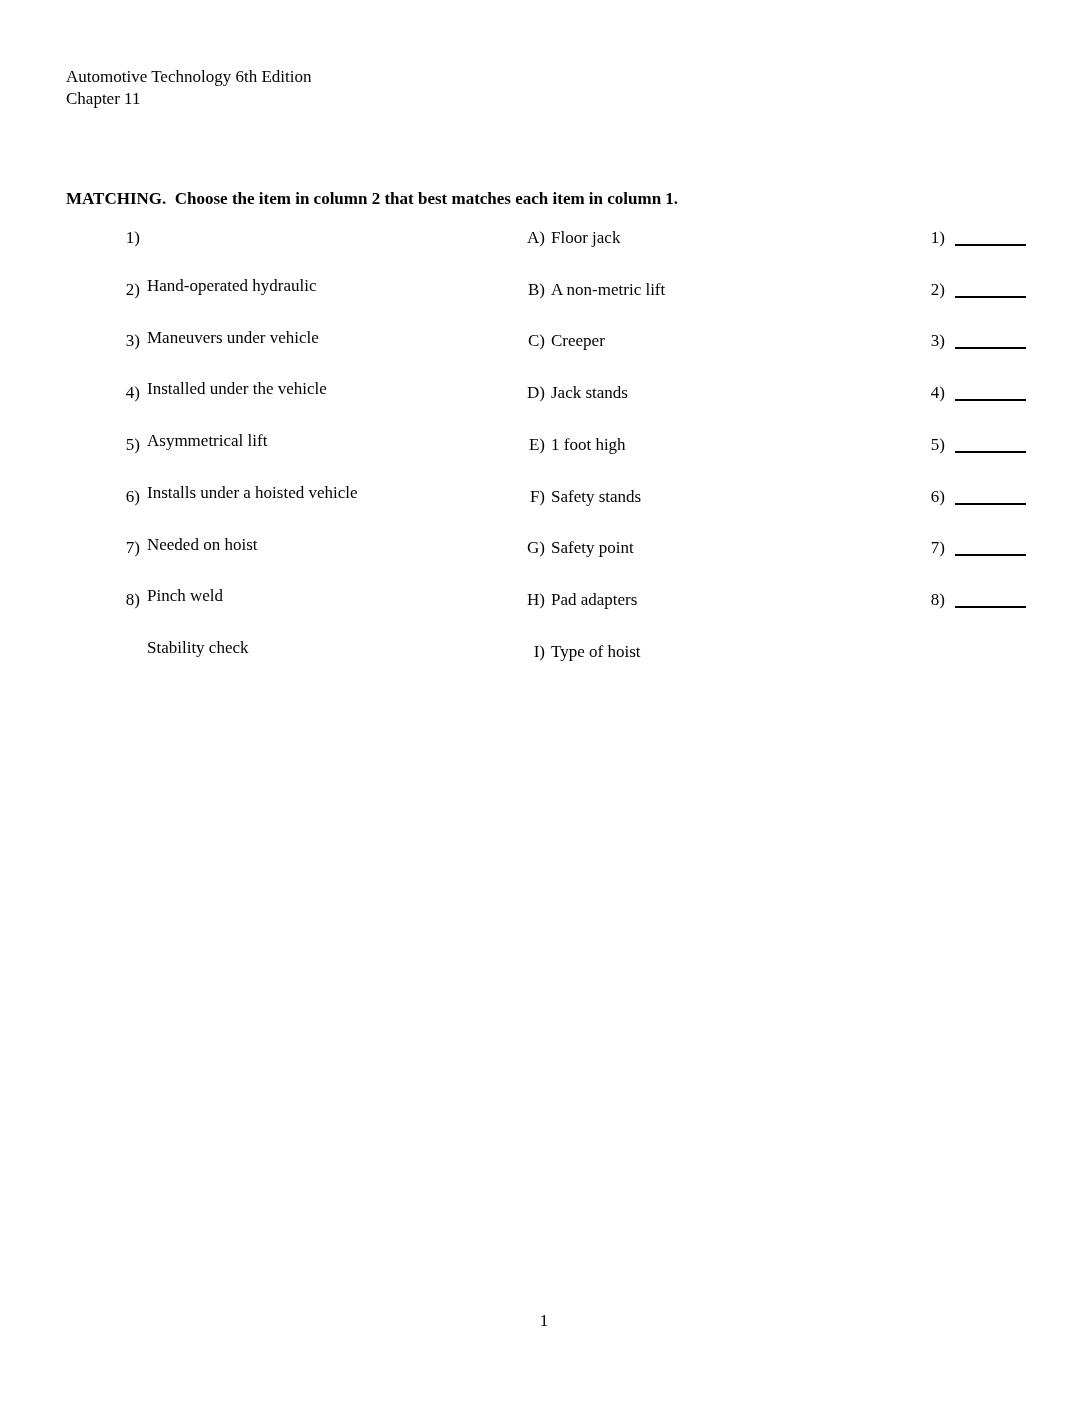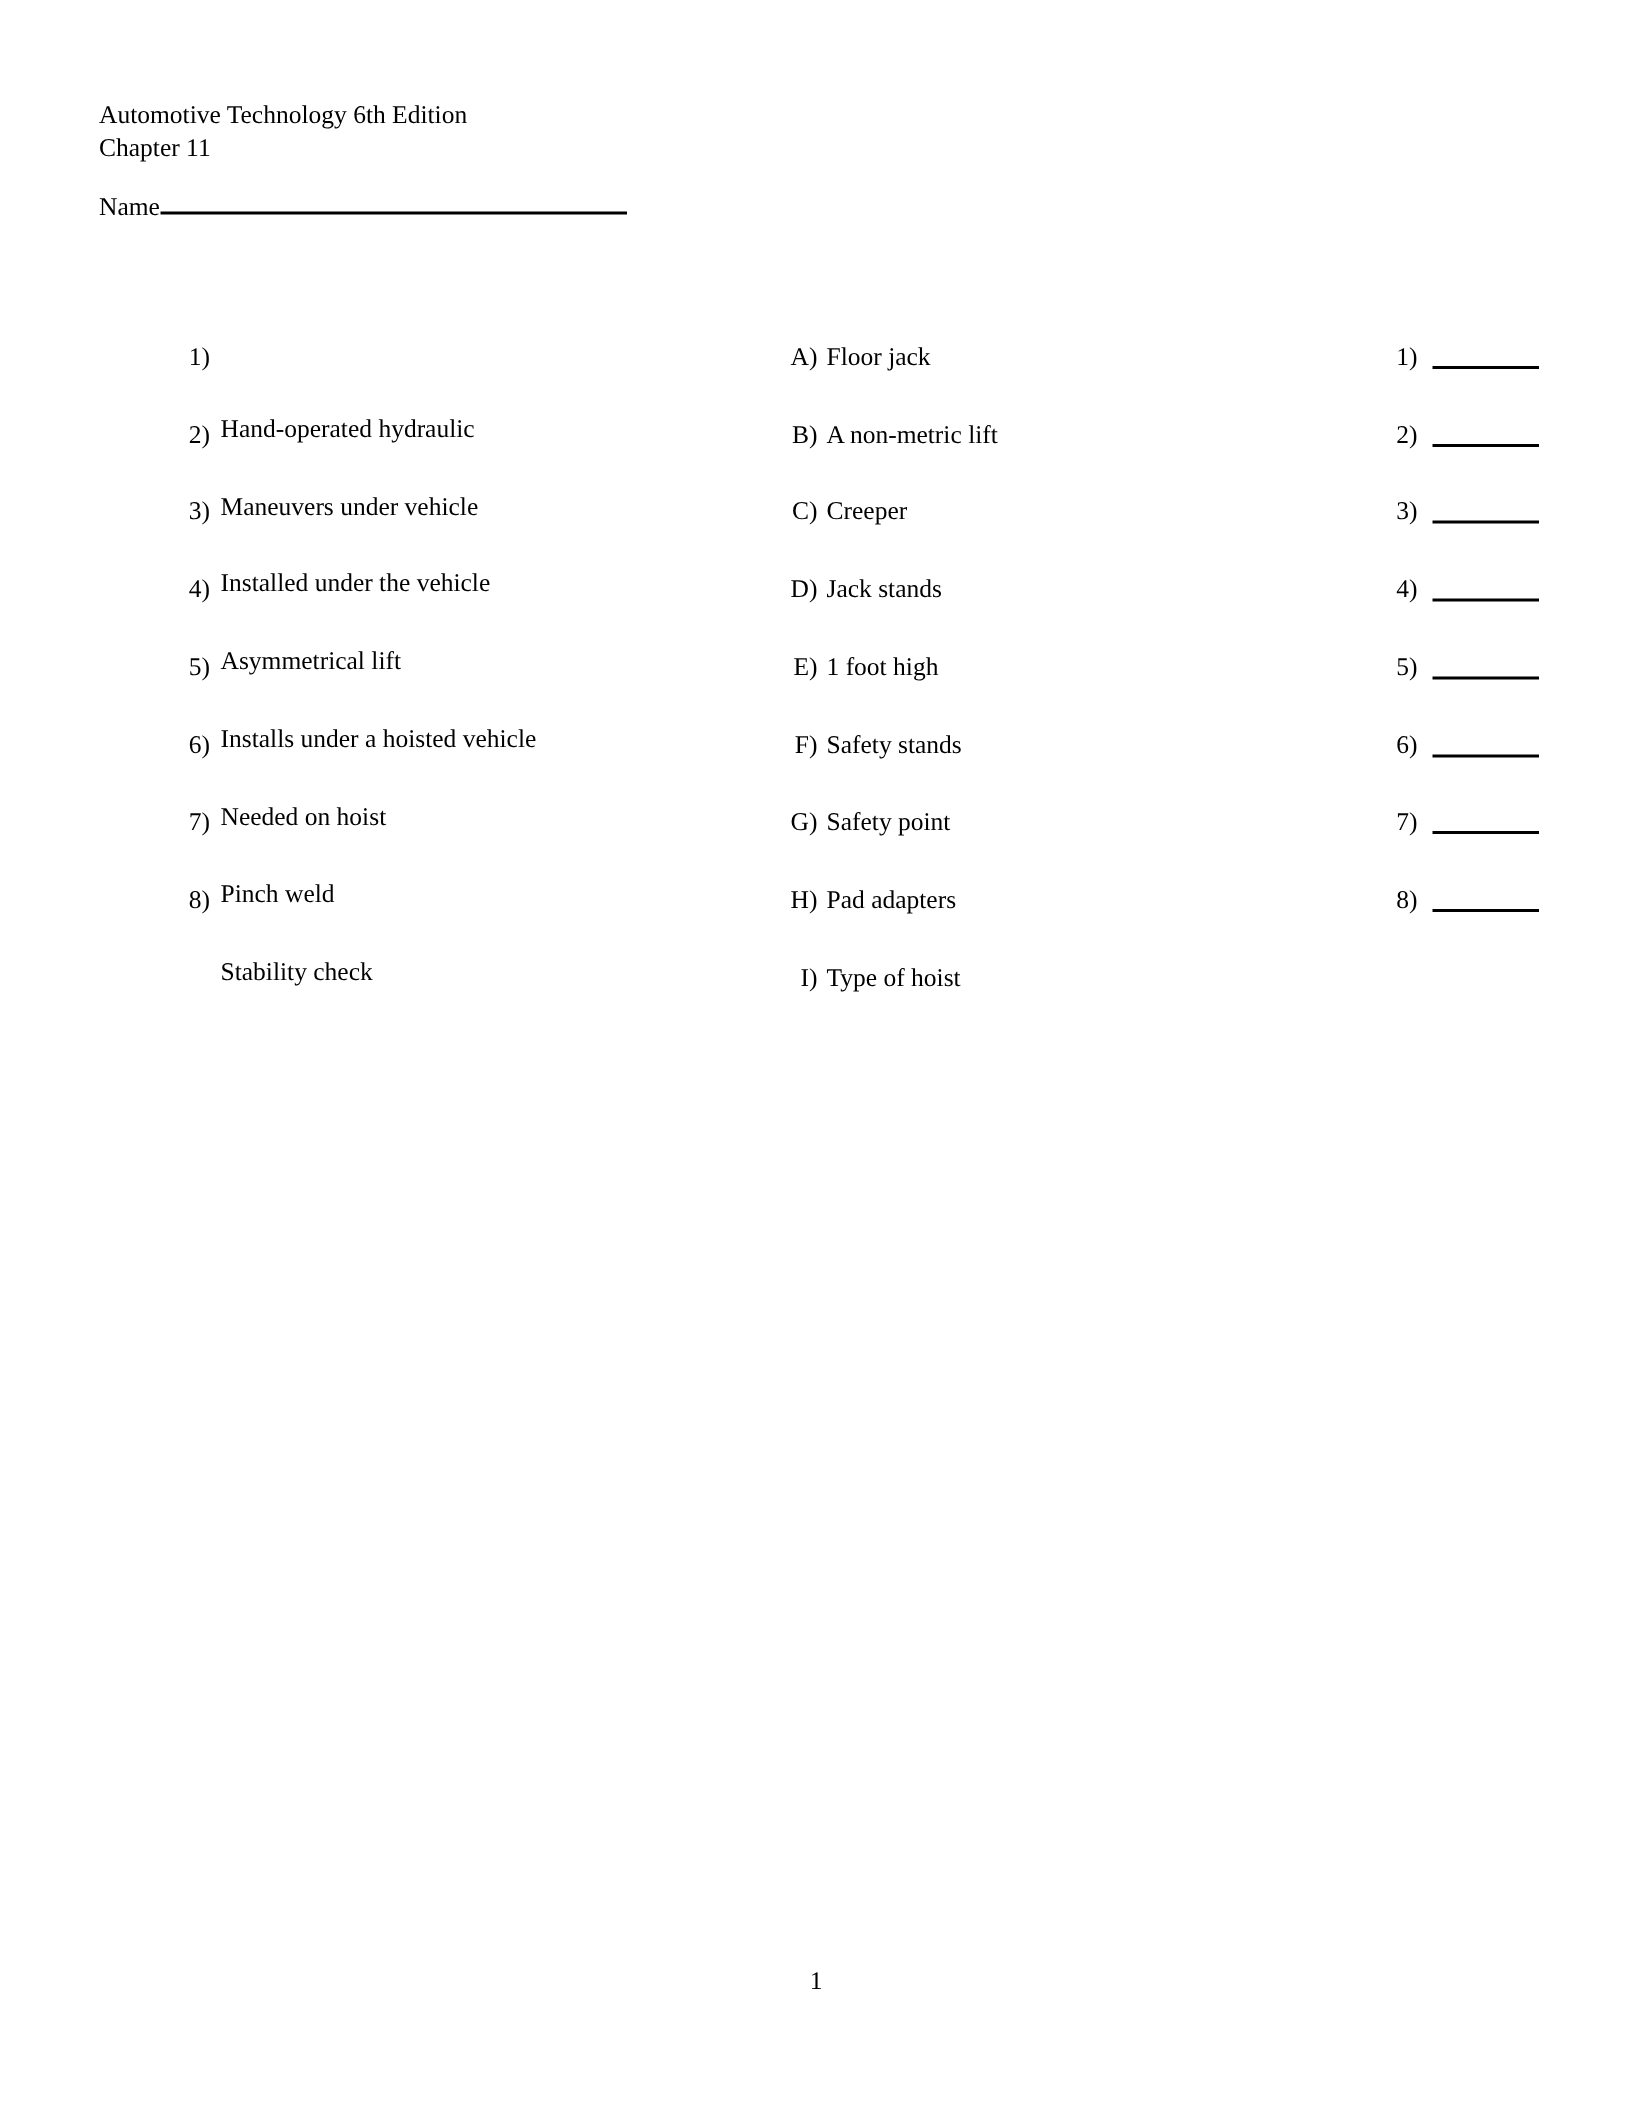--- a/index.html
+++ b/index.html
@@ -97,24 +97,22 @@
 </head>
 <body>
 
 <div class="page">
 
   <div class="header">
     <div>Automotive Technology 6th Edition</div>
     <div>Chapter 11</div>
   </div>
 
-  <div class="name-row">
-    <span>Name</span><span class="name-line"></span>
-  </div>
 
+  <div class="matching-heading">MATCHING.  Choose the item in column 2 that best matches each item in column 1.</div>
 
   <div class="match-row" style="top:227px">
     <span class="c1m">1)</span>
     <span class="c1t">Hand-operated hydraulic</span>
     <span class="c2m">A)</span>
     <span class="c2t">Floor jack</span>
     <span class="c3m">1)</span>
     <span class="answer-blank"></span>
   </div>
 

